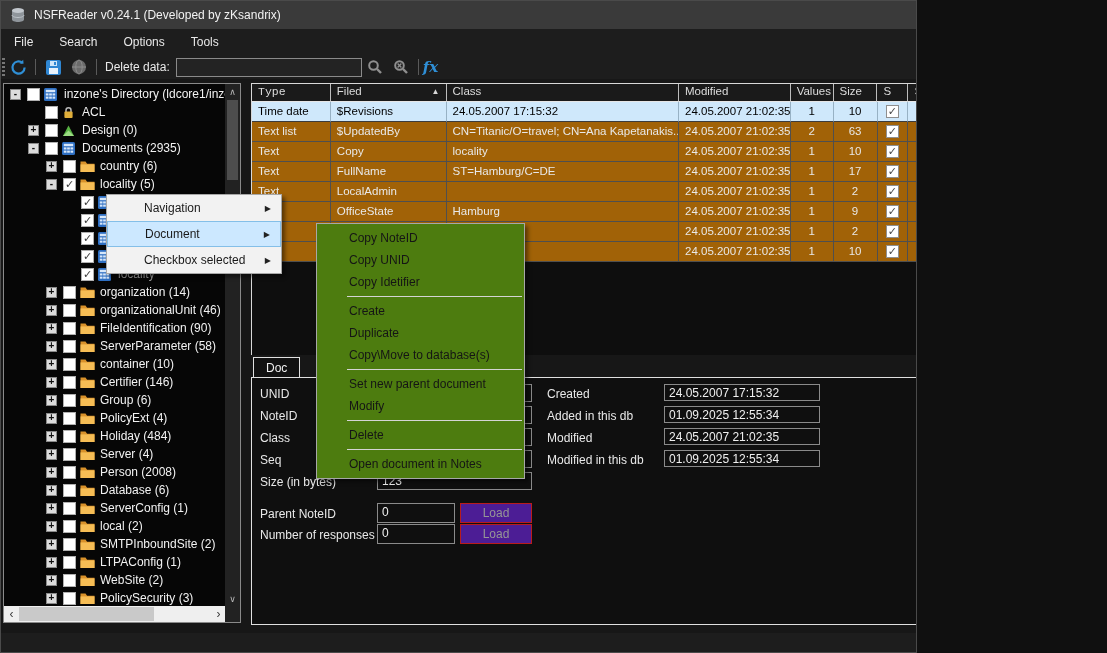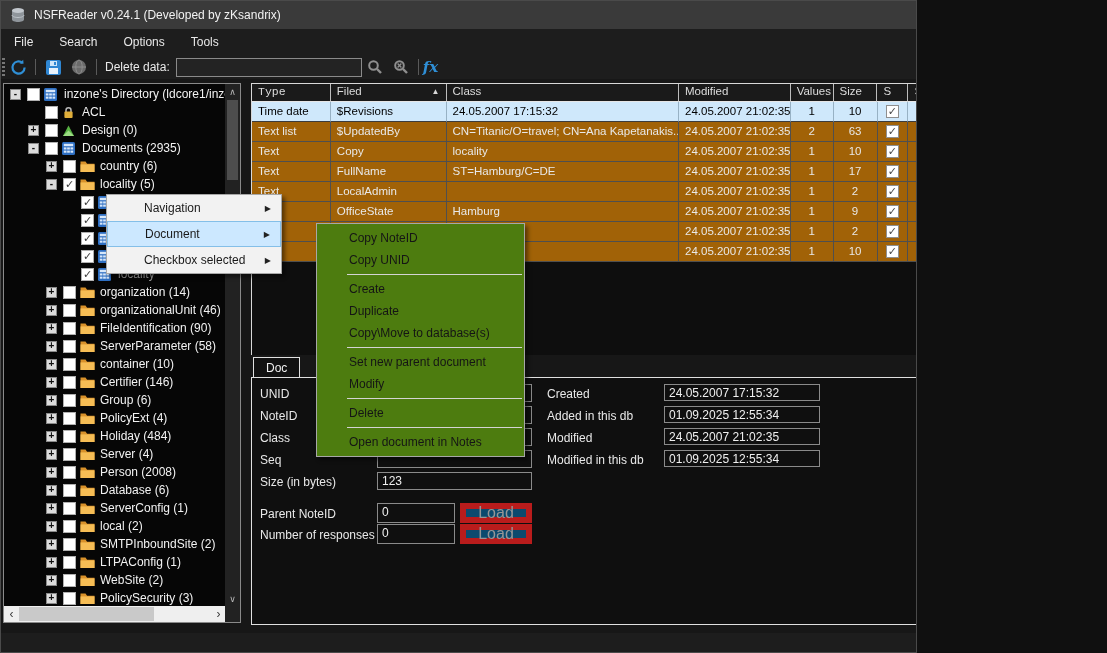--- a/index.html
+++ b/index.html
@@ -54,21 +54,21 @@
   .g-cell.center{text-align:center;padding-left:0;padding-right:0;}
   .g-cell.cb{display:flex;align-items:center;justify-content:center;padding:0;}
   .gcb{width:13px;height:13px;background:#fff;border:1px solid #8f8f8f;box-sizing:border-box;color:#4a4a4a;font-size:11px;font-weight:bold;line-height:11px;text-align:center;}
   
   .doc-panel{position:absolute;left:250px;top:356px;width:852px;height:268px;}
   .doc-tab{position:absolute;left:2px;top:0;height:20px;padding:0 12px;background:#111;border:1px solid #e0e0e0;border-bottom:none;color:#f0f0f0;display:flex;align-items:center;}
   .doc-body{position:absolute;left:0;top:20px;width:852px;height:248px;background:#0f0f0f;border:1px solid #e0e0e0;box-sizing:border-box;}
   .dlabel{position:absolute;color:#e8e8e8;font-size:12px;white-space:nowrap;}
   .dbox{position:absolute;background:#0f0f0f;border:1px solid #8a8a8a;box-sizing:border-box;color:#f0f0f0;font-size:12px;padding:1px 4px 0 4px;overflow:hidden;white-space:nowrap;}
   .dbox.alignr{text-align:right;padding-right:24px;}
-  .loadbtn{position:absolute;width:72px;height:20px;background:#0c4a6e;border:6px solid #b91c1c;box-sizing:border-box;color:#969696;font-size:16px;display:flex;align-items:center;justify-content:center;}
+  .loadbtn{position:absolute;width:72px;height:20px;background:#4c1d95;border:1px solid #b91c1c;box-sizing:border-box;color:#969696;font-size:12px;display:flex;align-items:center;justify-content:center;}
   
   .ctx{position:absolute;left:105px;top:193px;width:176px;background:#f2f2f2;border:1px solid #a7a7a7;box-shadow:3px 3px 4px rgba(0,0,0,.45);z-index:40;box-sizing:border-box;}
   .ctx-item{height:26px;display:flex;align-items:center;color:#1a1a1a;padding-left:37px;position:relative;box-sizing:border-box;}
   .ctx-item.hl{background:#cce8ff;border:1px solid #84bfe8;}
   .ctx-item::after{content:"▶";position:absolute;right:10px;font-size:8px;color:#222;}
   .sub{position:absolute;left:283px;top:222px;width:209px;background:#4d7c0f;border:1px solid #a7a7a7;box-shadow:3px 3px 4px rgba(0,0,0,.45);z-index:41;padding:3px 0;box-sizing:border-box;margin-left:32px;}
   .sub-item{height:22px;display:flex;align-items:center;color:#151515;padding-left:32px;font-size:12px;}
   .sub-sep{height:1px;background:#d4d4d4;margin:3px 2px 3px 30px;}
   
   .statusbar{position:absolute;left:0;top:632px;width:1107px;height:21px;background:#1d1d1d;}
@@ -813,20 +813,21 @@
 
   <div class="ctx">
     <div class="ctx-item">Navigation</div>
     <div class="ctx-item hl">Document</div>
     <div class="ctx-item">Checkbox selected</div>
   </div>
 
   <div class="sub" id="submenu">
       <div class="sub-item">Copy NoteID</div>
       <div class="sub-item">Copy UNID</div>
+      <div class="sub-item">Copy Idetifier</div>
       <div class="sub-sep"></div>
       <div class="sub-item">Create</div>
       <div class="sub-item">Duplicate</div>
       <div class="sub-item">Copy\Move to database(s)</div>
       <div class="sub-sep"></div>
       <div class="sub-item">Set new parent document</div>
       <div class="sub-item">Modify</div>
       <div class="sub-sep"></div>
       <div class="sub-item">Delete</div>
       <div class="sub-sep"></div>

